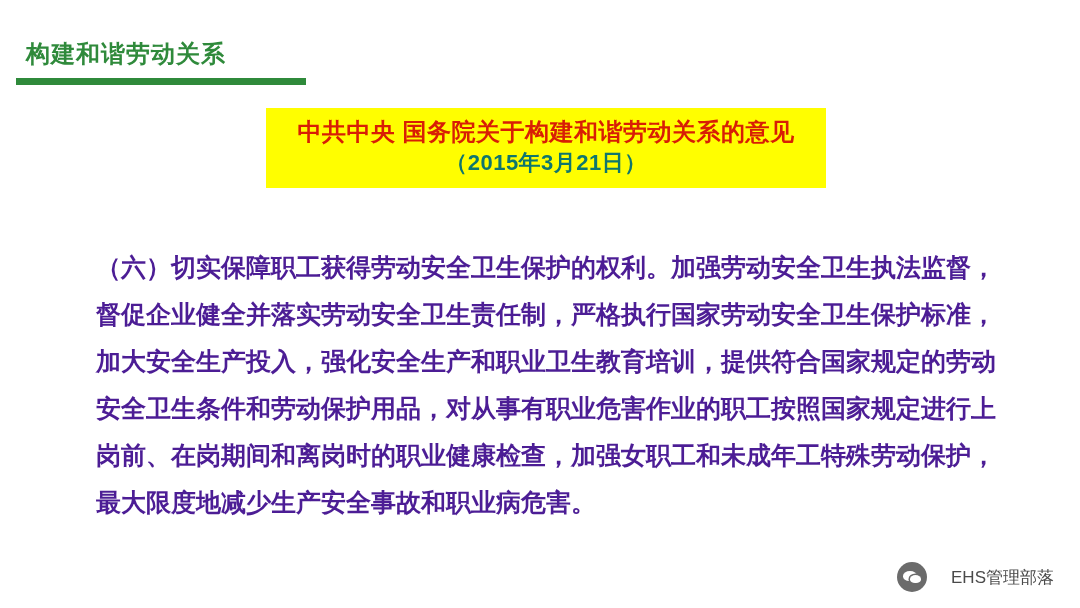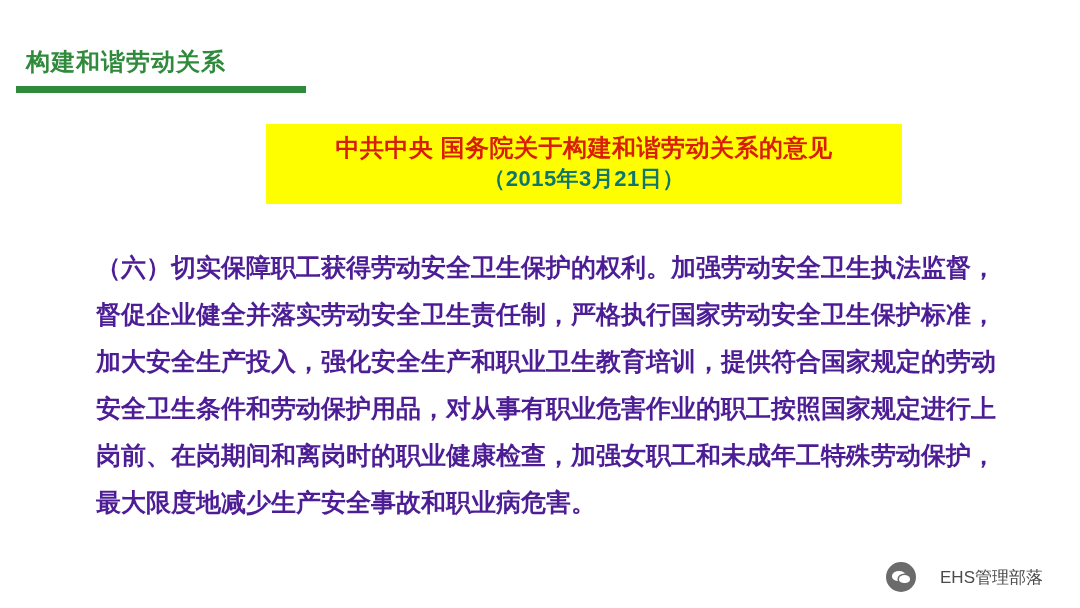--- a/index.html
+++ b/index.html
@@ -18,21 +18,21 @@
     position: relative;
     width: 1080px;
     height: 608px;
     background: #ffffff;
     box-sizing: border-box;
   }
   
   .header {
     position: absolute;
     left: 0;
-    top: 46px;
+    top: 38px;
     width: 100%;
     height: 50px;
   }
   .header-title {
     position: absolute;
     left: 26px;
     top: 0px;
     font-size: 24px;
     font-weight: bold;
     color: #2f8a3b;
@@ -44,22 +44,22 @@
     left: 16px;
     top: 40px;
     width: 290px;
     height: 7px;
     background: #2f8a3b;
   }
   
   .banner {
     position: absolute;
     left: 266px;
-    top: 124px;
-    width: 636px;
+    top: 108px;
+    width: 560px;
     background: #fffe00;
     padding: 8px 6px 10px 6px;
     box-sizing: border-box;
     text-align: center;
   }
   .banner-line1 {
     font-size: 24px;
     font-weight: bold;
     color: #d81e05;
     line-height: 32px;
@@ -84,21 +84,21 @@
     line-height: 47px;
     color: #4c1d95;
     text-align: justify;
     text-justify: inter-ideograph;
     font-weight: bold;
     letter-spacing: 0px;
   }
   
   .watermark {
     position: absolute;
-    right: 37px;
+    right: 26px;
     bottom: 16px;
     display: flex;
     align-items: center;
     gap: 24px;
   }
   .wechat-badge {
     width: 30px;
     height: 30px;
     border-radius: 50%;
     background: #6b6b6b;

